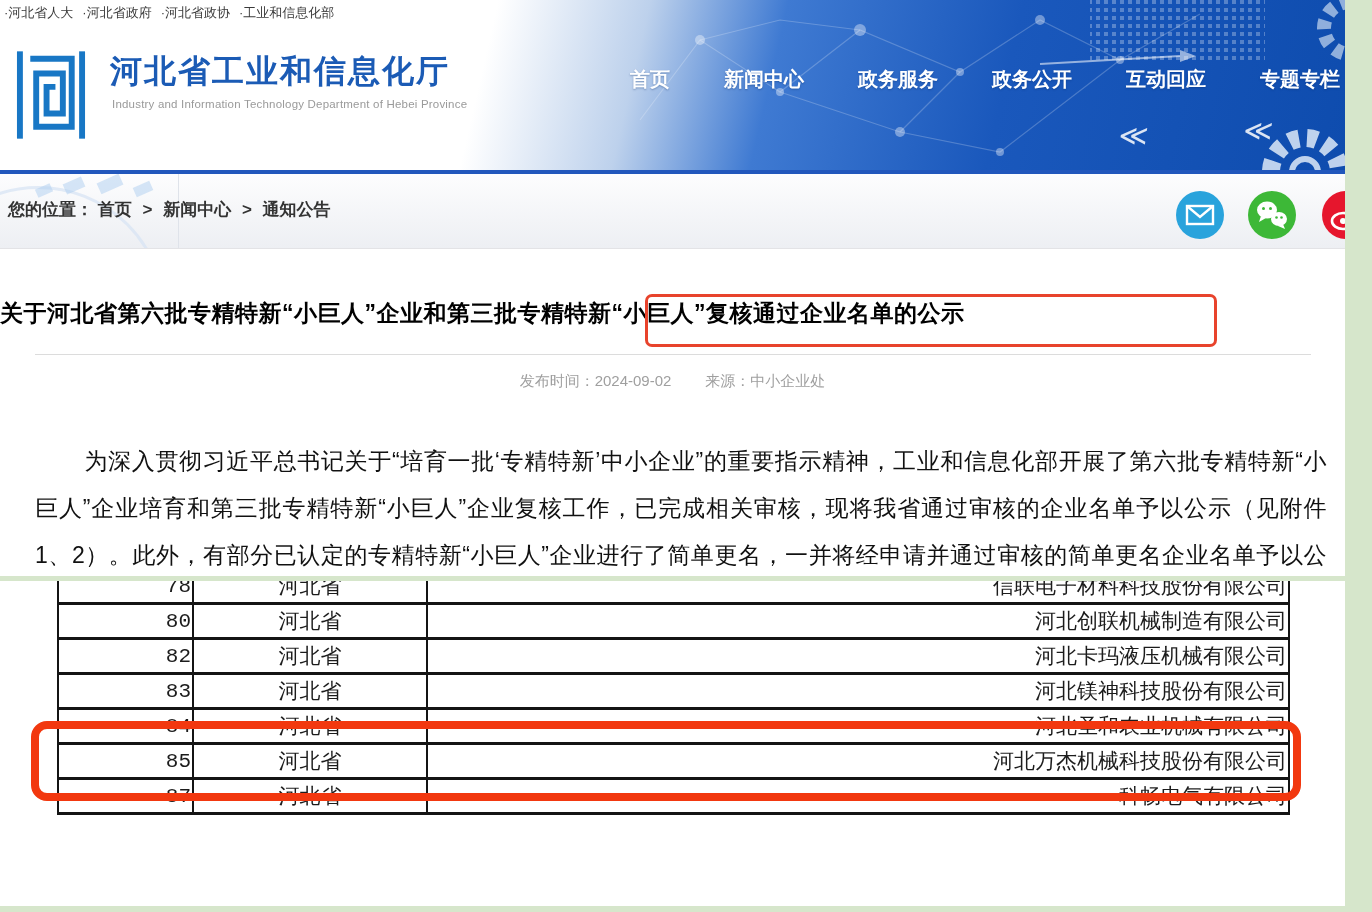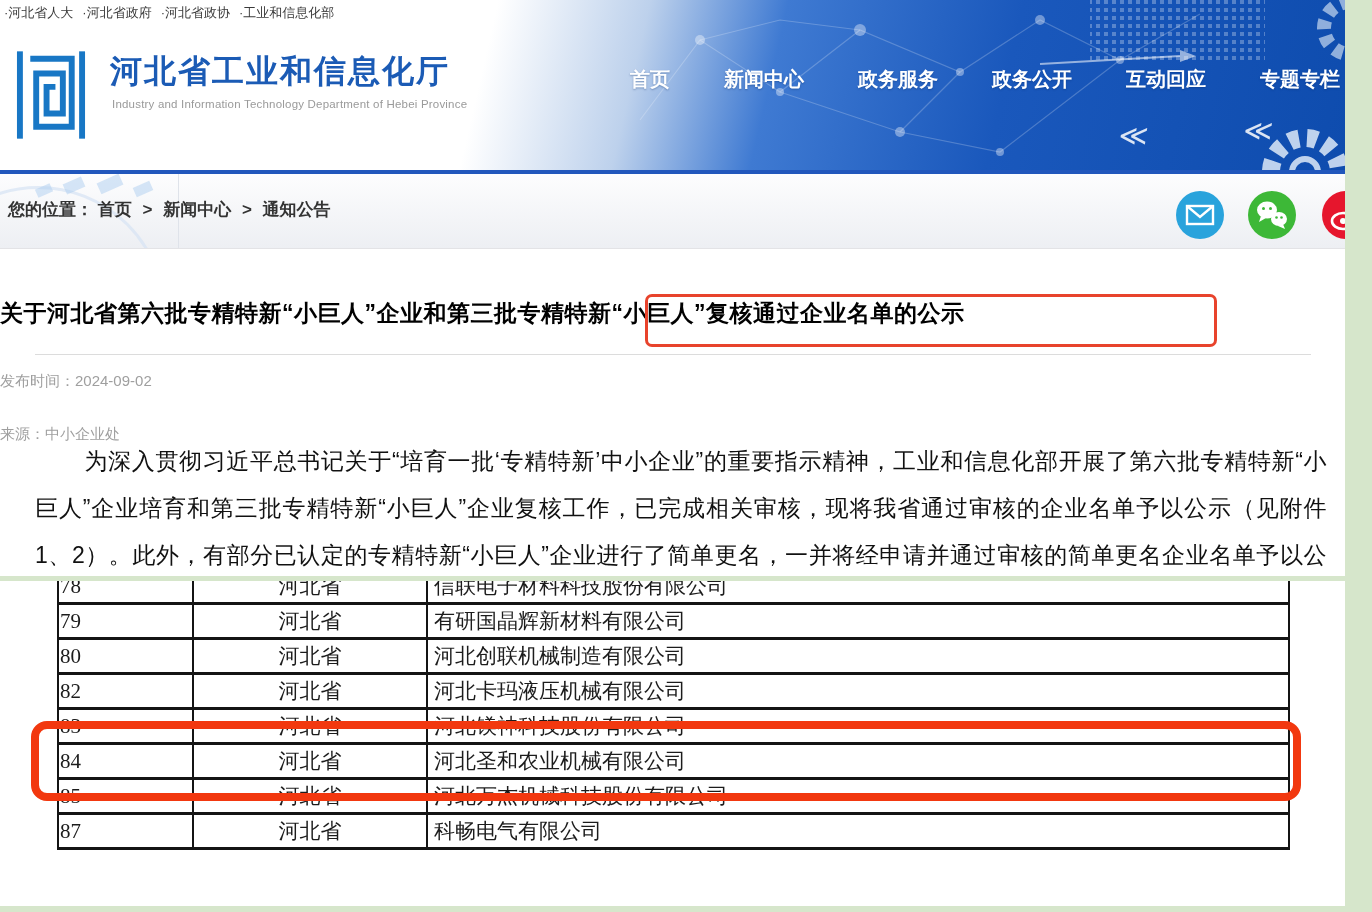--- a/index.html
+++ b/index.html
@@ -38,33 +38,33 @@
   .icon-circle{position:absolute;top:17px;width:48px;height:48px;border-radius:50%;cursor:pointer;}
   .ic-mail{left:1176px;background:#29a3dc;}
   .ic-wechat{left:1248px;background:#3db837;}
   .ic-weibo{left:1322px;background:#e6162d;}
 
   
   .article-title{position:absolute;left:0;top:298px;width:1345px;text-align:left;
     font-size:23px;font-weight:bold;color:#000;letter-spacing:.5px;}
   .title-divider{position:absolute;left:35px;top:354px;width:1276px;height:1px;background:#dcdcdc;}
   .pub-info{position:absolute;left:0;top:372px;width:1345px;display:flex;justify-content:center;gap:34px;
-    font-size:15px;color:#9f9f9f;flex-direction:column;}
+    font-size:15px;color:#9f9f9f;}
   .article-body{position:absolute;left:35px;top:438px;width:1292px;font-size:23px;color:#111;
     line-height:47px;text-indent:2.15em;letter-spacing:.5px;text-align:justify;}
 
   
   .shot-table{position:absolute;left:0;top:581px;width:1345px;height:325px;background:#fff;overflow:hidden;}
   .doc-table{position:absolute;left:57px;top:-14px;width:1214px;border-collapse:collapse;table-layout:fixed;
     font-family:"Liberation Serif","DejaVu Serif",serif;}
   .doc-table td{border:2px solid #141414;border-top-width:3px;border-bottom-width:3px;
     height:30px;font-size:21px;color:#1c1c1c;overflow:hidden;white-space:nowrap;}
-  .doc-table .c-no{width:131px;text-align:left;}
+  .doc-table .c-no{width:131px;text-align:right;font-family:Liberation Mono, monospace;}
   .doc-table .c-prov{width:230px;text-align:center;}
-  .doc-table .c-comp{width:853px;text-align:left;padding-left:6px;}
+  .doc-table .c-comp{width:853px;text-align:right;padding-left:6px;}
 
   
   .anno-title-box{position:absolute;left:645px;top:294px;width:566px;height:47px;
     border:3px solid #e8432c;border-radius:7px;z-index:6;}
   .anno-row-box{position:absolute;left:31px;top:721px;width:1254px;height:64px;
     border:8px solid #f2380f;border-radius:16px;z-index:6;}
 </style>
 </head>
 <body>
 
@@ -195,25 +195,20 @@
 
   <div class="shot-table">
     <table class="doc-table">
       <tbody>
         <tr>
           <td class="c-no">78</td>
           <td class="c-prov">河北省</td>
           <td class="c-comp">信联电子材料科技股份有限公司</td>
         </tr>
         <tr>
-          <td class="c-no">79</td>
-          <td class="c-prov">河北省</td>
-          <td class="c-comp">有研国晶辉新材料有限公司</td>
-        </tr>
-        <tr>
           <td class="c-no">80</td>
           <td class="c-prov">河北省</td>
           <td class="c-comp">河北创联机械制造有限公司</td>
         </tr>
         <tr>
           <td class="c-no">82</td>
           <td class="c-prov">河北省</td>
           <td class="c-comp">河北卡玛液压机械有限公司</td>
         </tr>
         <tr>

